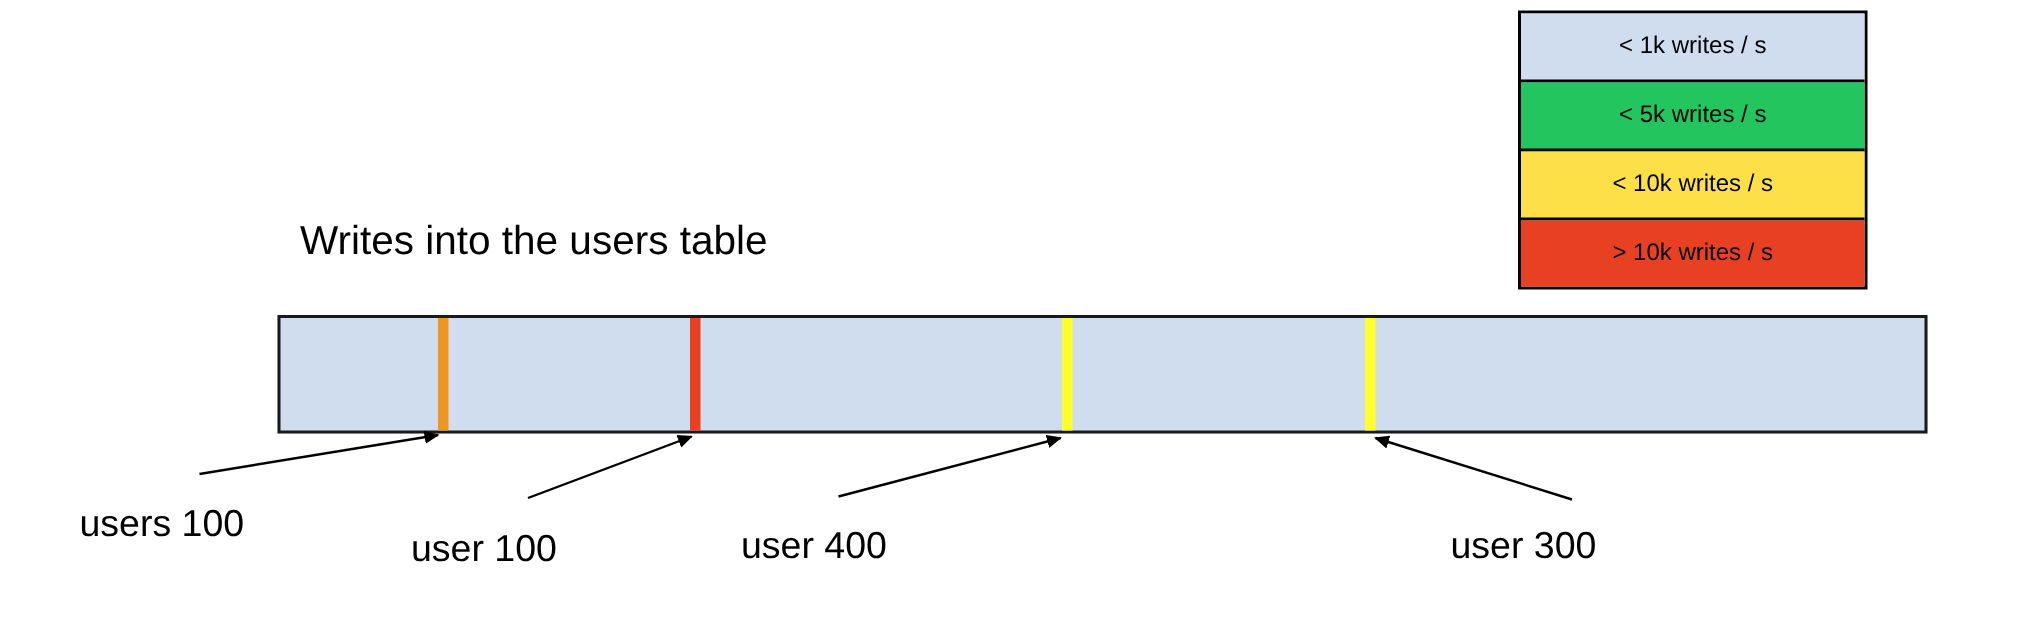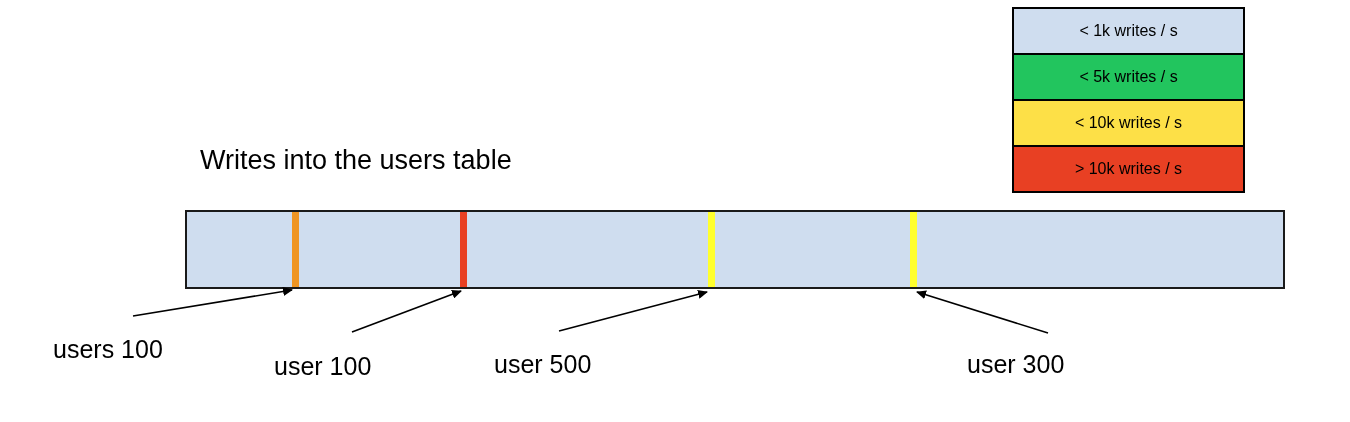--- a/index.html
+++ b/index.html
@@ -106,16 +106,16 @@
       </marker>
     </defs>
     <line x1="133" y1="316" x2="292" y2="290" marker-end="url(#ah)"></line>
     <line x1="352" y1="332" x2="461" y2="291" marker-end="url(#ah)"></line>
     <line x1="559" y1="331" x2="707" y2="292" marker-end="url(#ah)"></line>
     <line x1="1048" y1="333" x2="917" y2="292" marker-end="url(#ah)"></line>
   </svg>
 
   <div class="user-label" style="left:53px;  top:336px;">users 100</div>
   <div class="user-label" style="left:274px; top:353px;">user 100</div>
-  <div class="user-label" style="left:494px; top:351px;">user 500</div>
+  <div class="user-label" style="left:494px; top:351px;">user 400</div>
   <div class="user-label" style="left:967px; top:351px;">user 300</div>
 
 </div>
 
 </body></html>

